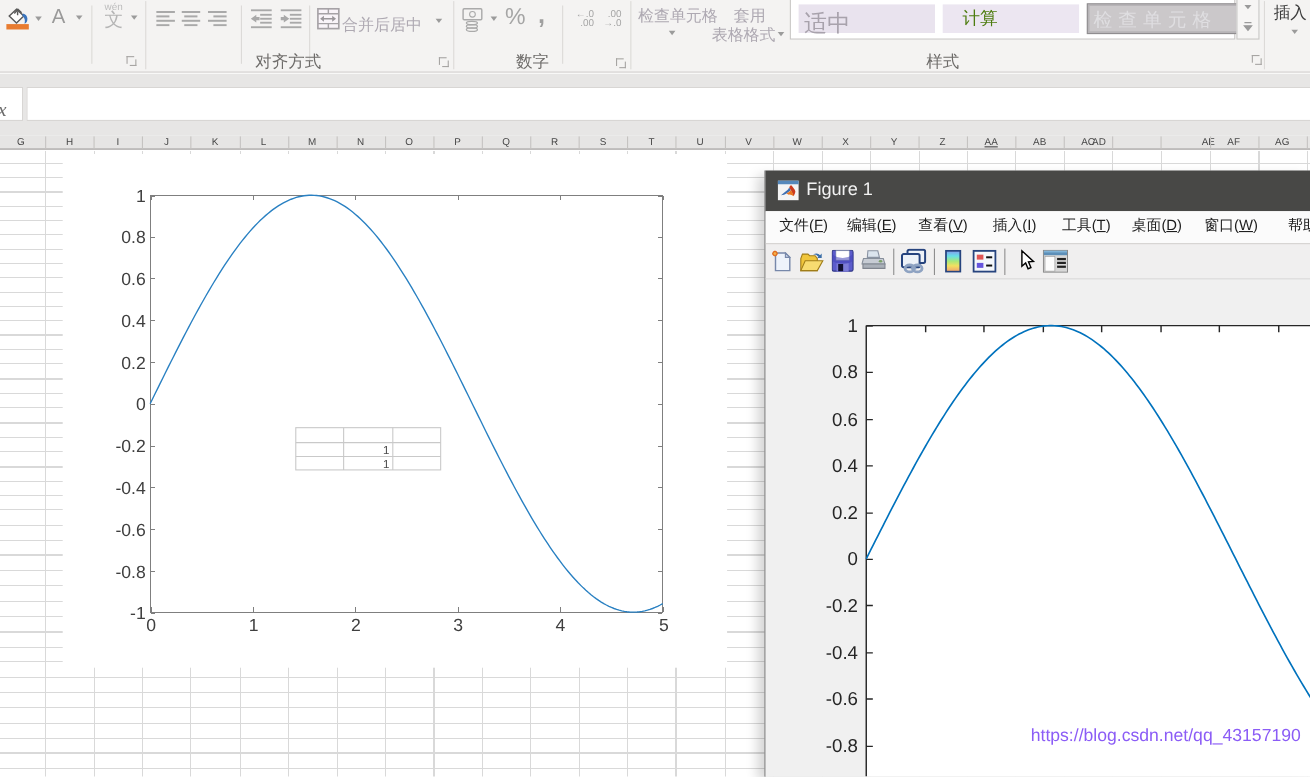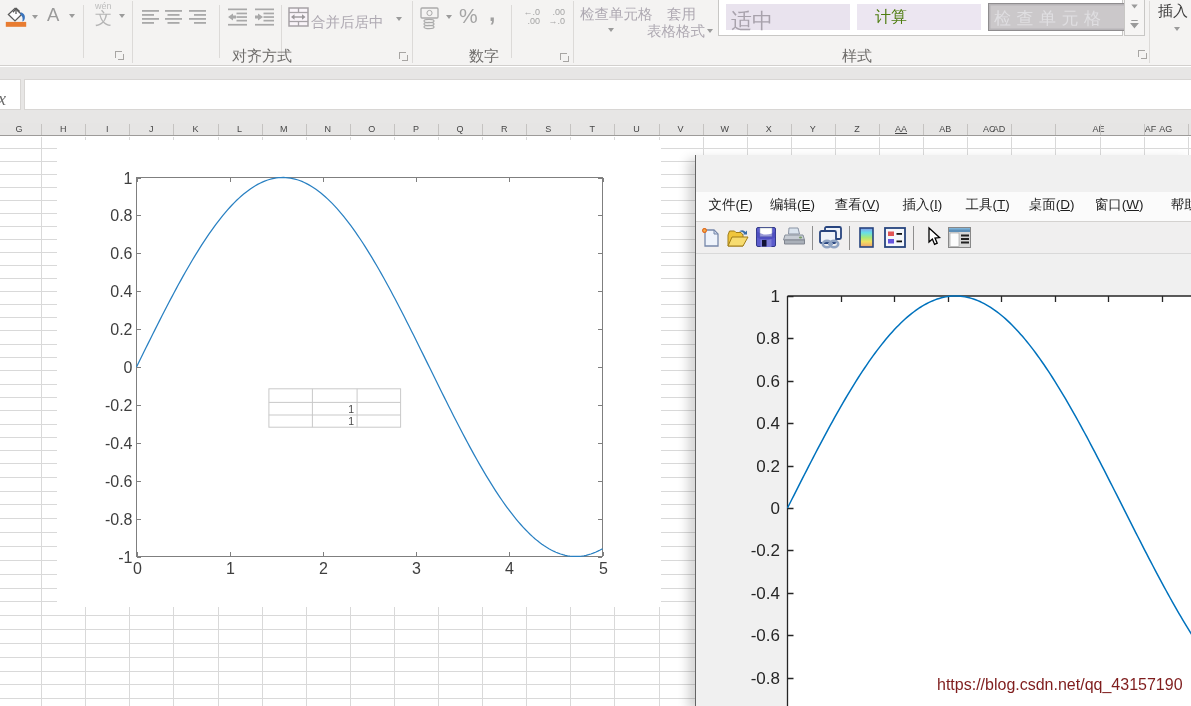--- a/index.html
+++ b/index.html
@@ -43,21 +43,21 @@
     box-shadow:-7px 4px 10px rgba(0,0,0,0.17); }
   #mltitle { position:absolute; left:0; top:0; width:496px; height:37px; background:#484846; }
   #mltitle .ttext { position:absolute; left:37px; top:8px; font-size:16.5px; color:#f2f2f2; }
   #mlmenu { position:absolute; left:0; top:37px; width:496px; height:29px; background:#fbfbfb; }
   .mitem { position:absolute; top:4px; font-size:13.5px; color:#1e1e1e; white-space:nowrap; }
   #mltool { position:absolute; left:0; top:66px; width:496px; height:33px; background:#f0efef;
     border-top:1px solid #d4d2d0; border-bottom:1px solid #d9d9d9; }
   .tsep { position:absolute; top:4px; height:24px; width:1px; background:#8e8e8e; }
   #mlbody { position:absolute; left:0; top:99px; width:496px; height:452px; background:#f0f0f0; }
   .mylab { position:absolute; width:60px; text-align:right; font-size:17px; color:#262626; }
-  #watermark { position:absolute; left:937px; top:676px; font-size:16px; color:#7f1d1d; z-index:9; }
+  #watermark { position:absolute; left:937px; top:661px; font-size:16px; color:#8b5cf6; z-index:9; }
 </style>
 </head>
 <body>
 
 <div id="grid">
   <svg width="1191" height="569" shape-rendering="crispEdges">
     <g id="glines" stroke="#d9d9d9" stroke-width="1">
         <line x1="0" y1="11.5" x2="1191" y2="11.5"></line>
         <line x1="0" y1="24.5" x2="1191" y2="24.5"></line>
         <line x1="0" y1="37.5" x2="1191" y2="37.5"></line>
@@ -346,36 +346,46 @@
     <div class="hl" style="left:879px;text-decoration:underline;">AA</div>
     <div class="hsep" style="left:923.1px;"></div>
     <div class="hl" style="left:923.1px;">AB</div>
     <div class="hsep" style="left:967.2px;"></div>
     <div class="hl" style="left:967.2px;">AC</div>
     <div class="hsep" style="left:1011.3000000000001px;"></div>
     <div class="hl" style="left:977px;">AD</div>
     <div class="hsep" style="left:1055.4px;"></div>
     <div class="hl" style="left:1055.4px;margin-left:21px;">AE</div>
     <div class="hsep" style="left:1099.5px;"></div>
-    <div class="hl" style="left:1099.5px;margin-left:29px;">AF</div>
+    <div class="hl" style="left:1099.5px;">AF</div>
     <div class="hsep" style="left:1143.6px;"></div>
     <div class="hl" style="left:1143.6000000000001px;">AG</div>
     <div class="hsep" style="left:1187.7px;"></div>
   </div>
 
 <div id="mlwin">
   <div id="mlbody">
     <svg width="496" height="452" font-family="Liberation Sans, sans-serif">
       <rect x="91.5" y="42" width="405" height="410" fill="#ffffff"></rect>
       <g stroke="#262626" stroke-width="1.3" id="mticks">
           <path d="M91.5 42V452M91.5 42H496M91.5 42.5h6M91.5 84.5h6M91.5 127.5h6M91.5 169.5h6M91.5 212.5h6M91.5 254.5h6M91.5 296.5h6M91.5 339.5h6M91.5 381.5h6M91.5 424.5h6M145.5 42v6M198.5 42v6M252.5 42v6M305.5 42v6M359.5 42v6M412.5 42v6M466.5 42v6" fill="none"></path>
         </g>
       <path id="mcurve" fill="none" stroke="#0072bd" stroke-width="1.5" d="M91.50 254.00L93.64 249.76L95.78 245.52L97.91 241.29L100.05 237.06L102.19 232.84L104.33 228.62L106.47 224.42L108.60 220.22L110.74 216.05L112.88 211.88L115.02 207.74L117.16 203.61L119.29 199.50L121.43 195.41L123.57 191.35L125.71 187.31L127.85 183.30L129.98 179.32L132.12 175.36L134.26 171.44L136.40 167.55L138.54 163.70L140.67 159.88L142.81 156.10L144.95 152.36L147.09 148.66L149.23 145.00L151.36 141.39L153.50 137.82L155.64 134.30L157.78 130.82L159.92 127.39L162.05 124.02L164.19 120.70L166.33 117.43L168.47 114.21L170.61 111.05L172.74 107.95L174.88 104.90L177.02 101.92L179.16 99.00L181.30 96.14L183.43 93.34L185.57 90.60L187.71 87.93L189.85 85.33L191.99 82.80L194.12 80.33L196.26 77.93L198.40 75.61L200.54 73.35L202.68 71.17L204.81 69.06L206.95 67.02L209.09 65.06L211.23 63.18L213.37 61.37L215.50 59.64L217.64 57.98L219.78 56.41L221.92 54.91L224.06 53.49L226.19 52.16L228.33 50.90L230.47 49.73L232.61 48.63L234.75 47.62L236.88 46.69L239.02 45.85L241.16 45.08L243.30 44.41L245.44 43.81L247.57 43.30L249.71 42.87L251.85 42.53L253.99 42.27L256.13 42.10L258.26 42.01L260.40 42.01L262.54 42.09L264.68 42.26L266.82 42.51L268.95 42.84L271.09 43.26L273.23 43.77L275.37 44.36L277.51 45.03L279.64 45.78L281.78 46.62L283.92 47.54L286.06 48.55L288.20 49.64L290.33 50.80L292.47 52.05L294.61 53.38L296.75 54.80L298.89 56.29L301.02 57.86L303.16 59.50L305.30 61.23L307.44 63.03L309.58 64.91L311.71 66.87L313.85 68.90L315.99 71.00L318.13 73.18L320.27 75.43L322.40 77.75L324.54 80.14L326.68 82.60L328.82 85.13L330.96 87.73L333.09 90.39L335.23 93.12L337.37 95.91L339.51 98.77L341.65 101.69L343.78 104.66L345.92 107.70L348.06 110.80L350.20 113.96L352.34 117.17L354.47 120.43L356.61 123.75L358.75 127.12L360.89 130.55L363.03 134.02L365.16 137.54L367.30 141.10L369.44 144.71L371.58 148.37L373.72 152.07L375.85 155.80L377.99 159.58L380.13 163.40L382.27 167.25L384.41 171.13L386.54 175.05L388.68 179.00L390.82 182.98L392.96 186.99L395.10 191.03L397.23 195.09L399.37 199.17L401.51 203.28L403.65 207.41L405.79 211.55L407.92 215.71L410.06 219.89L412.20 224.08L414.34 228.29L416.48 232.50L418.61 236.72L420.75 240.95L422.89 245.18L425.03 249.42L427.17 253.66L429.30 257.90L431.44 262.14L433.58 266.38L435.72 270.61L437.86 274.83L439.99 279.04L442.13 283.25L444.27 287.44L446.41 291.62L448.55 295.79L450.68 299.94L452.82 304.06L454.96 308.17L457.10 312.26L459.24 316.33L461.37 320.37L463.51 324.38L465.65 328.37L467.79 332.32L469.93 336.25L472.06 340.14L474.20 343.99L476.34 347.81L478.48 351.60L480.62 355.34L482.75 359.05L484.89 362.71L487.03 366.33L489.17 369.90L491.31 373.43L493.44 376.90L495.58 380.33L497.72 383.71L499.86 387.04L502.00 390.32"></path>
     </svg>
   <div class="mylab" style="left:24px; top:33px;">1</div><div class="mylab" style="left:24px; top:75.4px;">0.8</div><div class="mylab" style="left:24px; top:117.8px;">0.6</div><div class="mylab" style="left:24px; top:160.2px;">0.4</div><div class="mylab" style="left:24px; top:202.6px;">0.2</div><div class="mylab" style="left:24px; top:245px;">0</div><div class="mylab" style="left:24px; top:287.4px;">-0.2</div><div class="mylab" style="left:24px; top:329.8px;">-0.4</div><div class="mylab" style="left:24px; top:372.2px;">-0.6</div><div class="mylab" style="left:24px; top:414.59999999999997px;">-0.8</div></div>
+  <div id="mltitle">
+    <svg class="abs" style="left:11px;top:9px;" width="20" height="19">
+      <rect width="19" height="18" fill="#f4f4f4"></rect>
+      <rect width="19" height="3.5" fill="#5588bb"></rect>
+      <path d="M3 13.5 Q6.5 10.5 8 9.5 Q9.5 8.5 10.5 6.5 L12 9 Q9 11 8 12 Q6 13.5 3 13.5 Z" fill="#3d6fb2"></path>
+      <path d="M10.5 6.2 Q11.8 3.5 13 5 L15.5 8.5 Q16.5 10 15.8 11.5 L14.5 14.5 Q13 11 12 9 Z" fill="#cc3b1e"></path>
+      <path d="M12 9 Q13.5 10.5 14.5 14.5 Q12 12.5 10 13 L8 12 Q10.5 10.5 12 9 Z" fill="#e87722"></path>
+    </svg>
+    <div class="ttext">Figure 1</div>
+  </div>
   <div id="mlmenu">
       <div class="mitem" style="left:12.4px;">文件(<u>F</u>)</div>
       <div class="mitem" style="left:74px;">编辑(<u>E</u>)</div>
       <div class="mitem" style="left:138.8px;">查看(<u>V</u>)</div>
       <div class="mitem" style="left:206.4px;">插入(<u>I</u>)</div>
       <div class="mitem" style="left:269.4px;">工具(<u>T</u>)</div>
       <div class="mitem" style="left:332.8px;">桌面(<u>D</u>)</div>
       <div class="mitem" style="left:398.8px;">窗口(<u>W</u>)</div>
       <div class="mitem" style="left:474.8px;">帮助</div>
     </div>

